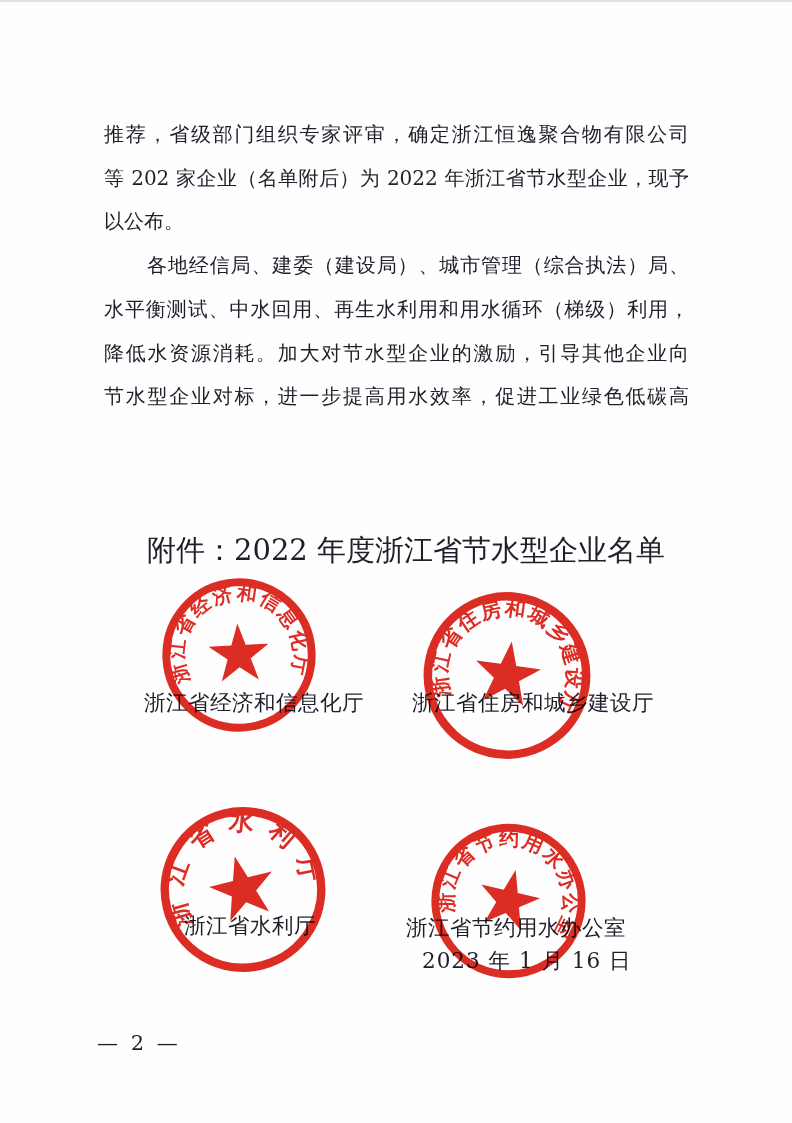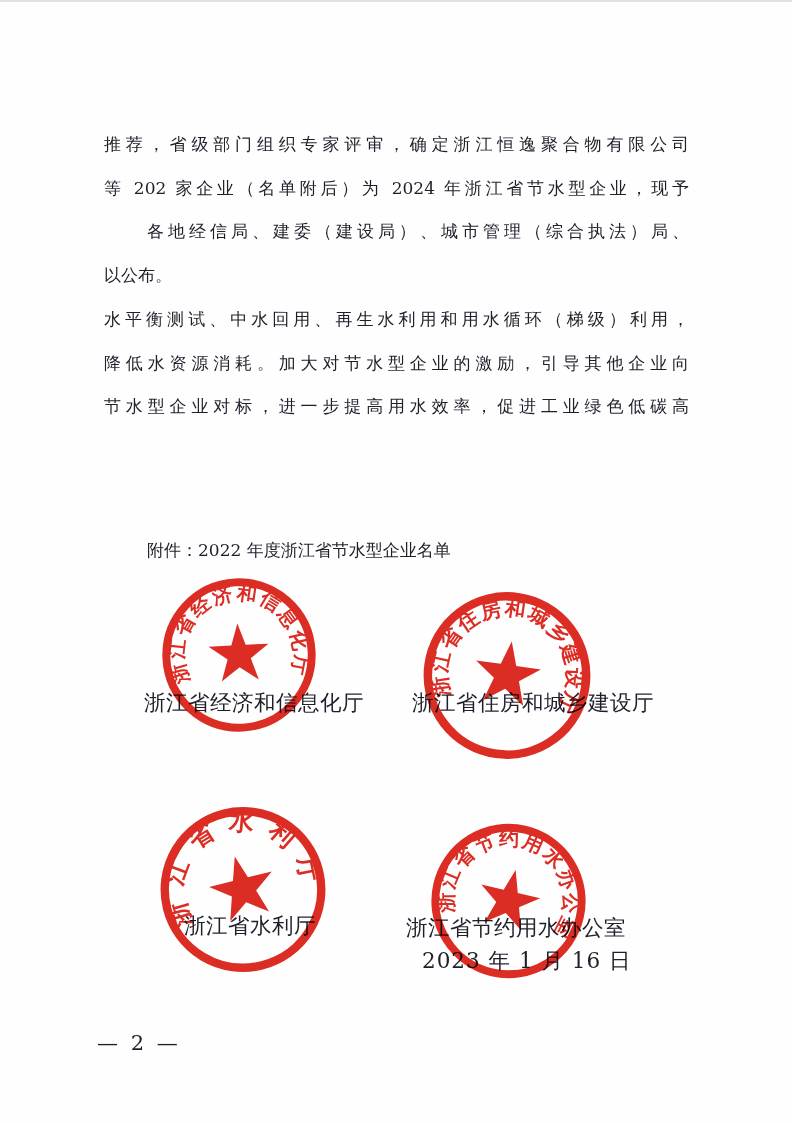--- a/index.html
+++ b/index.html
@@ -3,29 +3,29 @@
 <meta charset="utf-8">
 <style>
   html,body{margin:0;padding:0;background:#9a9a9a;}
   .page{
     position:relative;width:792px;height:1123px;margin:0 auto;
     background:#fefefe;overflow:hidden;
     font-family:"DejaVu Serif","Liberation Serif",serif;
     border-top:2px solid #e2e2de;
   }
   .body-text{
-    position:absolute;left:104px;top:121px;width:585px;
-    font-size:17px;line-height:43.7px;color:#1f1f2b;
+    position:absolute;left:104px;top:111px;width:585px;
+    font-size:20px;line-height:43.7px;color:#1f1f2b;
   }
   .line{white-space:nowrap;}
   .line.j{white-space:normal;text-align:justify;text-align-last:justify;}
   .line.indent{text-indent:43px;}
   .attachment{
     position:absolute;left:104px;top:527px;width:585px;
-    font-size:17px;line-height:43.7px;color:#1f1f2b;text-indent:43px;
+    font-size:29px;line-height:43.7px;color:#1f1f2b;text-indent:43px;
   }
   .sig{
     position:absolute;font-size:21.5px;line-height:26px;color:#1f1f2b;
     letter-spacing:0.5px;white-space:nowrap;z-index:1;
   }
   .sig-r1l{left:144px;top:688px;}
   .sig-r1r{left:412px;top:688px;}
   .sig-r2l{left:184px;top:911px;}
   .sig-r2r{left:406px;top:913px;}
   .sig-date{left:422px;top:946px;letter-spacing:1px;}
@@ -45,23 +45,23 @@
     font-family:"DejaVu Serif","Liberation Serif",serif;font-weight:bold;
   }
 </style>
 </head>
 <body>
 
 <div class="page">
 
   <section class="body-text">
     <div class="line j">推荐，省级部门组织专家评审，确定浙江恒逸聚合物有限公司</div>
-    <div class="line j">等 202 家企业（名单附后）为 2024 年浙江省节水型企业，现予</div>
+    <div class="line j">等 202 家企业（名单附后）为 2022 年浙江省节水型企业，现予</div>
+    <div class="line">以公布。</div>
     <div class="line j indent">各地经信局、建委（建设局）、城市管理（综合执法）局、</div>
-    <div class="line">以公布。</div>
     <div class="line j">水平衡测试、中水回用、再生水利用和用水循环（梯级）利用，</div>
     <div class="line j">降低水资源消耗。加大对节水型企业的激励，引导其他企业向</div>
     <div class="line j">节水型企业对标，进一步提高用水效率，促进工业绿色低碳高</div>
   </section>
 
   <div class="attachment">附件：2022 年度浙江省节水型企业名单</div>
 
   <div class="sig sig-r1l">浙江省经济和信息化厅</div>
   <div class="sig sig-r1r">浙江省住房和城乡建设厅</div>
   <div class="sig sig-r2l">浙江省水利厅</div>

